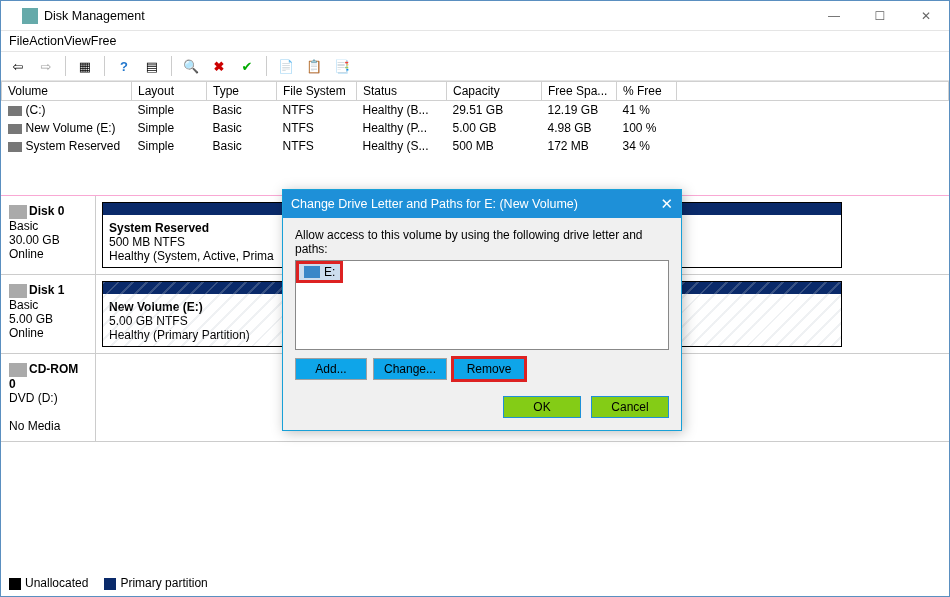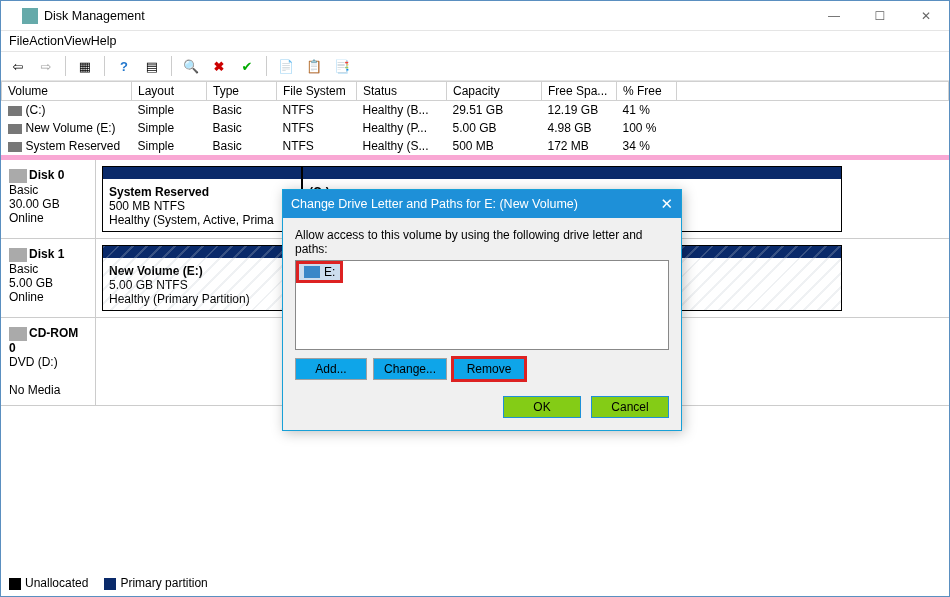--- a/index.html
+++ b/index.html
@@ -19,21 +19,21 @@
 .tbtn { width: 22px; height: 22px; display: flex; align-items: center; justify-content: center; border: 1px solid transparent; font-size: 13px; }
 .sep { width: 1px; height: 20px; background: #ccc; margin: 0 2px; }
 
 
 .voltable { border-collapse: collapse; width: 100%; }
 .voltable th { text-align: left; font-weight: normal; background: #fff; border: 1px solid #d0d0d0; padding: 2px 6px; font-size: 12px; }
 .voltable td { padding: 2px 6px; white-space: nowrap; }
 .vol-row .icon { display: inline-block; width: 14px; height: 10px; background: #777; margin-right: 4px; vertical-align: middle; }
 
 
-.diskarea { border-top: 5px solid #f9a8d4; height: 300px; overflow: hidden; }
+.diskarea { border-top: 1px solid #f9a8d4; height: 300px; overflow: hidden; margin-top: 40px; }
 .diskrow { display: flex; border-bottom: 1px solid #ccc; }
 .disklabel { width: 95px; padding: 8px; border-right: 1px solid #ccc; font-size: 12px; }
 .disklabel .dicon { width: 18px; height: 14px; background: #aaa; display: inline-block; margin-right: 2px; vertical-align: middle; }
 .disklabel b { font-weight: 600; }
 .diskparts { flex: 1; display: flex; padding: 6px; gap: 0; align-items: stretch; }
 .partition { border: 1px solid #000; padding: 4px 6px; position: relative; background: #fff; }
 .partition .stripe { position: absolute; top: 0; left: 0; right: 0; height: 12px; background: #0a2a6a; }
 .partition .pcontent { margin-top: 14px; font-size: 12px; }
 .partition .hatch { position: absolute; inset: 0; background: repeating-linear-gradient(135deg, #c0c8d0 0 2px, transparent 2px 10px); opacity: 0.25; pointer-events: none; }
 
@@ -71,21 +71,21 @@
     <div class="winbtn">—</div>
     <div class="winbtn">☐</div>
     <div class="winbtn">✕</div>
   </div>
 </div>
 
 <div class="menubar">
   <span>File</span>
   <span>Action</span>
   <span>View</span>
-  <span>Help</span>
+  <span>Free</span>
 </div>
 
 <div class="toolbar">
   <div class="tbtn">⇦</div>
   <div class="tbtn" style="opacity:.4">⇨</div>
   <div class="sep"></div>
   <div class="tbtn">▦</div>
   <div class="sep"></div>
   <div class="tbtn" style="color:#2277cc;font-weight:bold">?</div>
   <div class="tbtn">▤</div>

